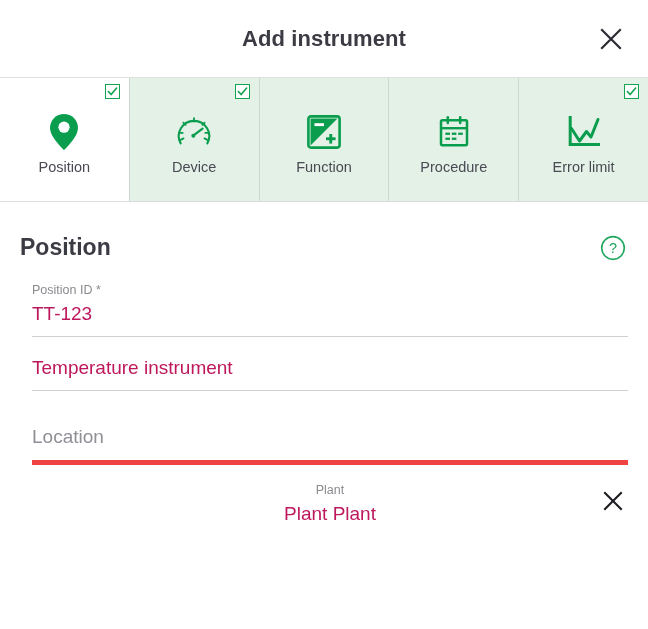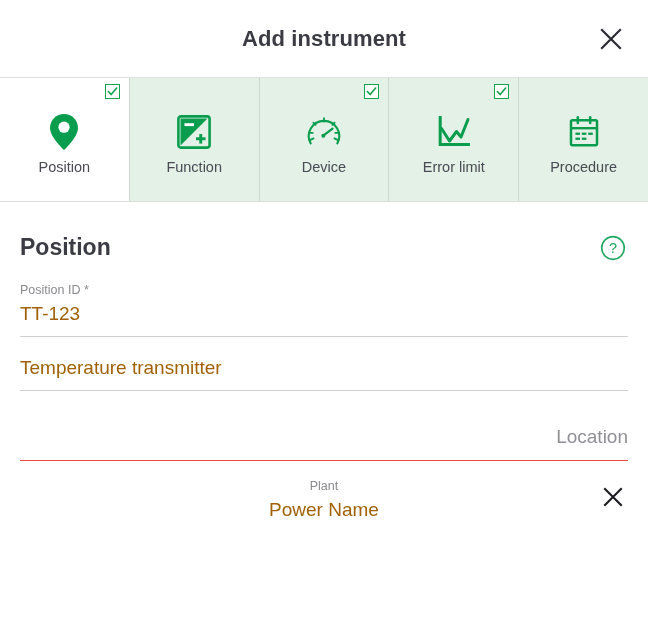--- a/index.html
+++ b/index.html
@@ -145,31 +145,32 @@
     align-items: center;
     justify-content: center;
   }
   .help-btn svg { display: block; }
 
   .field {
     position: relative;
     padding-top: 18px;
     padding-bottom: 9px;
     border-bottom: 1px solid #cfcfcf;
-  }
-  .field.no-rule { border-bottom: 1px solid #ef4444; text-align: right; }
+    margin-left: 12px;
+  }
+  .field.no-rule { border-bottom: 5px solid #ef4444; }
   .field-label {
     font-size: 12.5px;
     color: #8a8a8f;
     line-height: 1.2;
     margin-bottom: 3px;
   }
   .field-value {
     font-size: 19px;
-    color: #a16207;
+    color: #be185d;
     line-height: 1.35;
     min-height: 26px;
   }
   .field-placeholder {
     font-size: 19px;
     color: #8f8f96;
     line-height: 1.35;
     min-height: 26px;
     padding-top: 15px;
     padding-bottom: 1px;
@@ -216,33 +217,20 @@
           <path d="M1.5 6 L4.5 9.3 L10.5 2.2" stroke="#12a450" stroke-width="1.8" fill="none" stroke-linecap="round" stroke-linejoin="round"></path>
         </svg>
       </div>
       <div class="tab-icon">
         <svg width="34" height="40" viewBox="0 0 34 40">
           <path d="M17 2 C9.3 2 3 8.2 3 15.9 C3 25.2 17 38 17 38 C17 38 31 25.2 31 15.9 C31 8.2 24.7 2 17 2 Z" fill="#0a9d4e"></path>
           <circle cx="17" cy="15.2" r="5.6" fill="#ffffff"></circle>
         </svg>
       </div>
       <div class="tab-label">Position</div>
-    </div>
-
-    <div class="tab">
-      <div class="tab-icon">
-        <svg width="34" height="34" viewBox="0 0 34 34">
-          <rect x="1.4" y="1.4" width="31.2" height="31.2" rx="2.5" fill="none" stroke="#0a9d4e" stroke-width="2.6"></rect>
-          <path d="M3.5 30.5 L30.5 3.5 L3.5 3.5 Z" fill="#0a9d4e"></path>
-          <rect x="7.5" y="8.2" width="9.5" height="2.9" fill="#ffffff"></rect>
-          <rect x="22.3" y="19.0" width="2.9" height="9.6" fill="#0a9d4e"></rect>
-          <rect x="19.0" y="22.3" width="9.6" height="2.9" fill="#0a9d4e"></rect>
-        </svg>
-      </div>
-      <div class="tab-label">Function</div>
     </div>
 
     <div class="tab">
       <div class="tab-check">
         <svg width="11" height="11" viewBox="0 0 12 12">
           <path d="M1.5 6 L4.5 9.3 L10.5 2.2" stroke="#12a450" stroke-width="1.8" fill="none" stroke-linecap="round" stroke-linejoin="round"></path>
         </svg>
       </div>
       <div class="tab-icon">
         <svg width="38" height="38" viewBox="0 0 40 40">
@@ -257,32 +245,30 @@
             <line x1="34.1" y1="28.3" x2="31.0" y2="26.7"></line>
           </g>
           <line x1="19.5" y1="23.5" x2="29" y2="16.5" stroke="#0a9d4e" stroke-width="2.4" stroke-linecap="round"></line>
           <circle cx="19.3" cy="23.9" r="2.1" fill="#0a9d4e"></circle>
         </svg>
       </div>
       <div class="tab-label">Device</div>
     </div>
 
     <div class="tab">
-      <div class="tab-check">
-        <svg width="11" height="11" viewBox="0 0 12 12">
-          <path d="M1.5 6 L4.5 9.3 L10.5 2.2" stroke="#12a450" stroke-width="1.8" fill="none" stroke-linecap="round" stroke-linejoin="round"></path>
-        </svg>
-      </div>
       <div class="tab-icon">
         <svg width="34" height="34" viewBox="0 0 34 34">
-          <path d="M3.2 2.5 L3.2 29.5 L31.5 29.5" stroke="#0a9d4e" stroke-width="3" fill="none" stroke-linecap="square"></path>
-          <path d="M4.5 13.5 L12.5 26 L19.5 16.5 L24 22 L31 4.5" stroke="#0a9d4e" stroke-width="3" fill="none" stroke-linejoin="round" stroke-linecap="round"></path>
-        </svg>
-      </div>
-      <div class="tab-label">Error limit</div>
+          <rect x="1.4" y="1.4" width="31.2" height="31.2" rx="2.5" fill="none" stroke="#0a9d4e" stroke-width="2.6"></rect>
+          <path d="M3.5 30.5 L30.5 3.5 L3.5 3.5 Z" fill="#0a9d4e"></path>
+          <rect x="7.5" y="8.2" width="9.5" height="2.9" fill="#ffffff"></rect>
+          <rect x="22.3" y="19.0" width="2.9" height="9.6" fill="#0a9d4e"></rect>
+          <rect x="19.0" y="22.3" width="9.6" height="2.9" fill="#0a9d4e"></rect>
+        </svg>
+      </div>
+      <div class="tab-label">Function</div>
     </div>
 
     <div class="tab">
       <div class="tab-icon">
         <svg width="34" height="34" viewBox="0 0 34 34">
           <rect x="4" y="5.2" width="26" height="25" rx="1.4" fill="none" stroke="#0a9d4e" stroke-width="2.5"></rect>
           <line x1="4" y1="13.2" x2="30" y2="13.2" stroke="#0a9d4e" stroke-width="2.4"></line>
           <line x1="10.8" y1="2.2" x2="10.8" y2="8" stroke="#0a9d4e" stroke-width="2.5" stroke-linecap="round"></line>
           <line x1="23.2" y1="2.2" x2="23.2" y2="8" stroke="#0a9d4e" stroke-width="2.5" stroke-linecap="round"></line>
           <g fill="#0a9d4e">
@@ -290,20 +276,35 @@
             <rect x="14.8" y="17.6" width="4.6" height="2.3"></rect>
             <rect x="21.2" y="17.6" width="4.6" height="2.3"></rect>
             <rect x="8.4" y="22.6" width="4.6" height="2.3"></rect>
             <rect x="14.8" y="22.6" width="4.6" height="2.3"></rect>
           </g>
         </svg>
       </div>
       <div class="tab-label">Procedure</div>
     </div>
 
+    <div class="tab">
+      <div class="tab-check">
+        <svg width="11" height="11" viewBox="0 0 12 12">
+          <path d="M1.5 6 L4.5 9.3 L10.5 2.2" stroke="#12a450" stroke-width="1.8" fill="none" stroke-linecap="round" stroke-linejoin="round"></path>
+        </svg>
+      </div>
+      <div class="tab-icon">
+        <svg width="34" height="34" viewBox="0 0 34 34">
+          <path d="M3.2 2.5 L3.2 29.5 L31.5 29.5" stroke="#0a9d4e" stroke-width="3" fill="none" stroke-linecap="square"></path>
+          <path d="M4.5 13.5 L12.5 26 L19.5 16.5 L24 22 L31 4.5" stroke="#0a9d4e" stroke-width="3" fill="none" stroke-linejoin="round" stroke-linecap="round"></path>
+        </svg>
+      </div>
+      <div class="tab-label">Error limit</div>
+    </div>
+
   </div>
 
   <div class="form-area">
 
     <div class="section-head">
       <div class="section-title">Position</div>
       <button class="help-btn">
         <span>
           <svg width="26" height="26" viewBox="0 0 26 26">
             <circle cx="13" cy="13" r="11.3" fill="none" stroke="#23a861" stroke-width="1.7"></circle>
@@ -312,30 +313,30 @@
         </span>
       </button>
     </div>
 
     <div class="field">
       <div class="field-label">Position ID *</div>
       <div class="field-value">TT-123</div>
     </div>
 
     <div class="field">
-      <div class="field-value">Temperature transmitter</div>
+      <div class="field-value">Temperature instrument</div>
     </div>
 
     <div class="field no-rule">
       <div class="field-placeholder">Location</div>
     </div>
 
     <div class="field last">
       <div class="field-label">Plant</div>
-      <div class="field-value">Power Name</div>
+      <div class="field-value">Plant Plant</div>
       <button class="field-clear">
         <span>
           <svg width="22" height="22" viewBox="0 0 22 22">
             <path d="M3 3 L19 19 M19 3 L3 19" stroke="#1c1c22" stroke-width="2.1" fill="none" stroke-linecap="square"></path>
           </svg>
         </span>
       </button>
     </div>
 
   </div>

